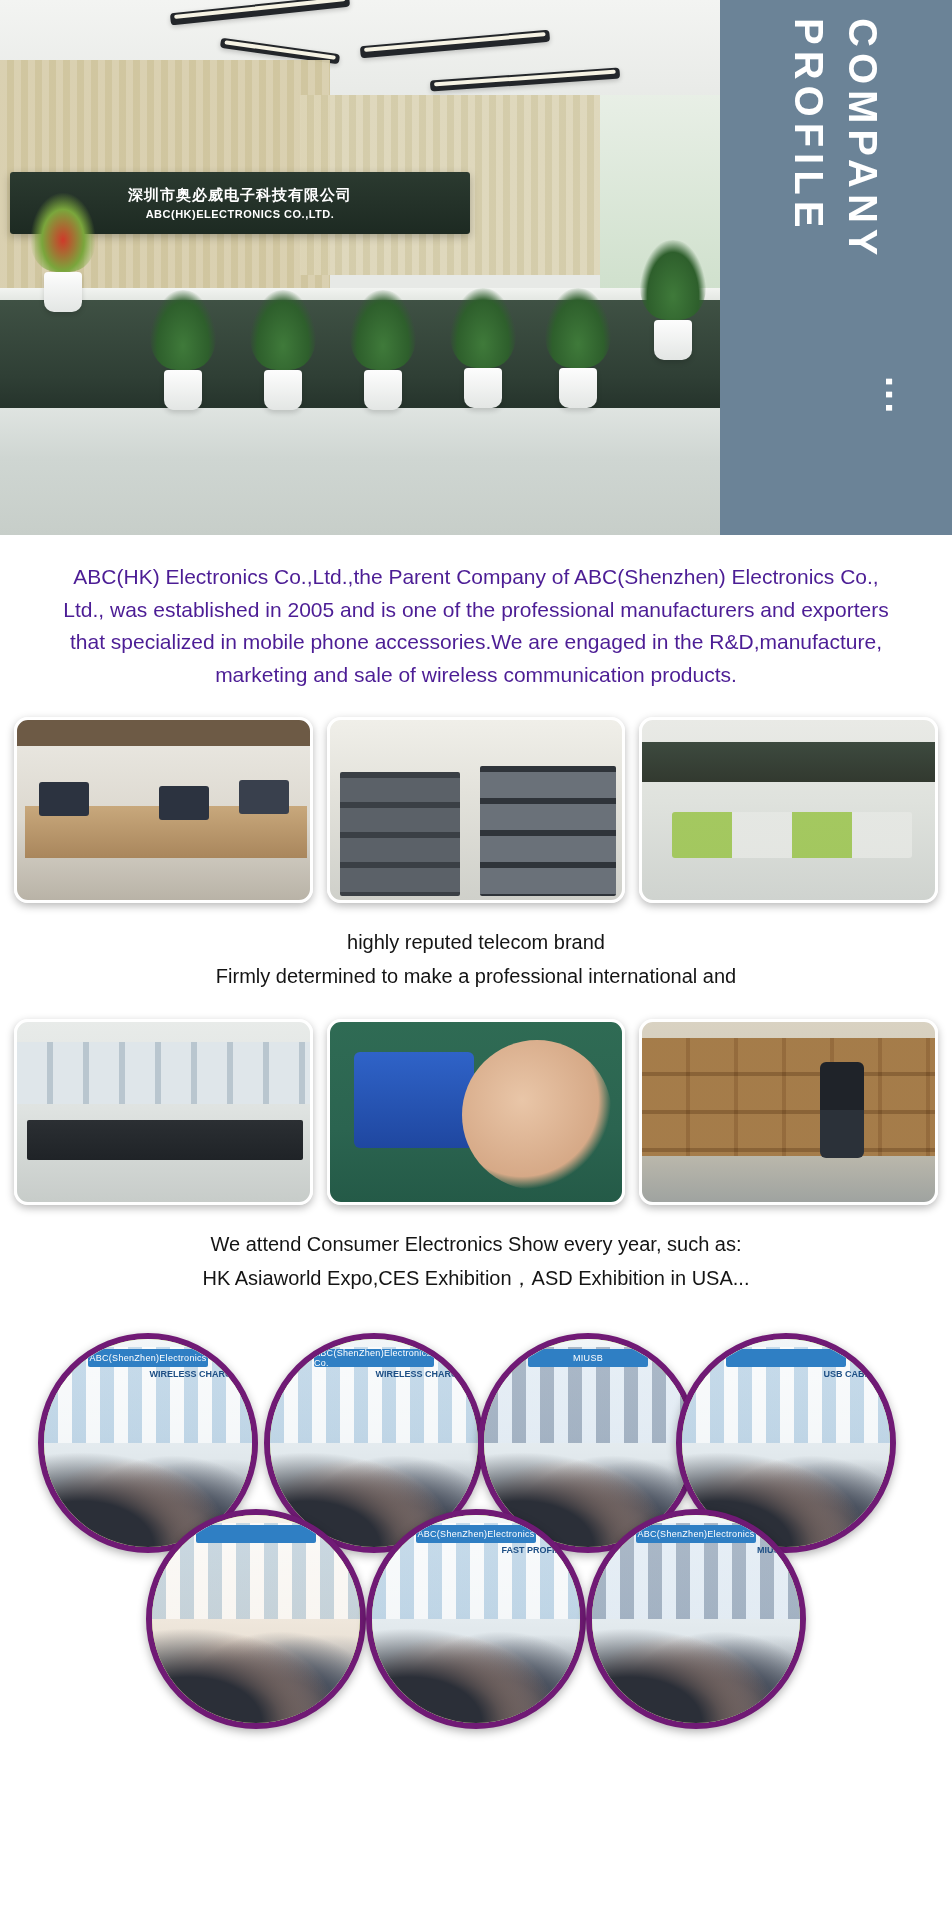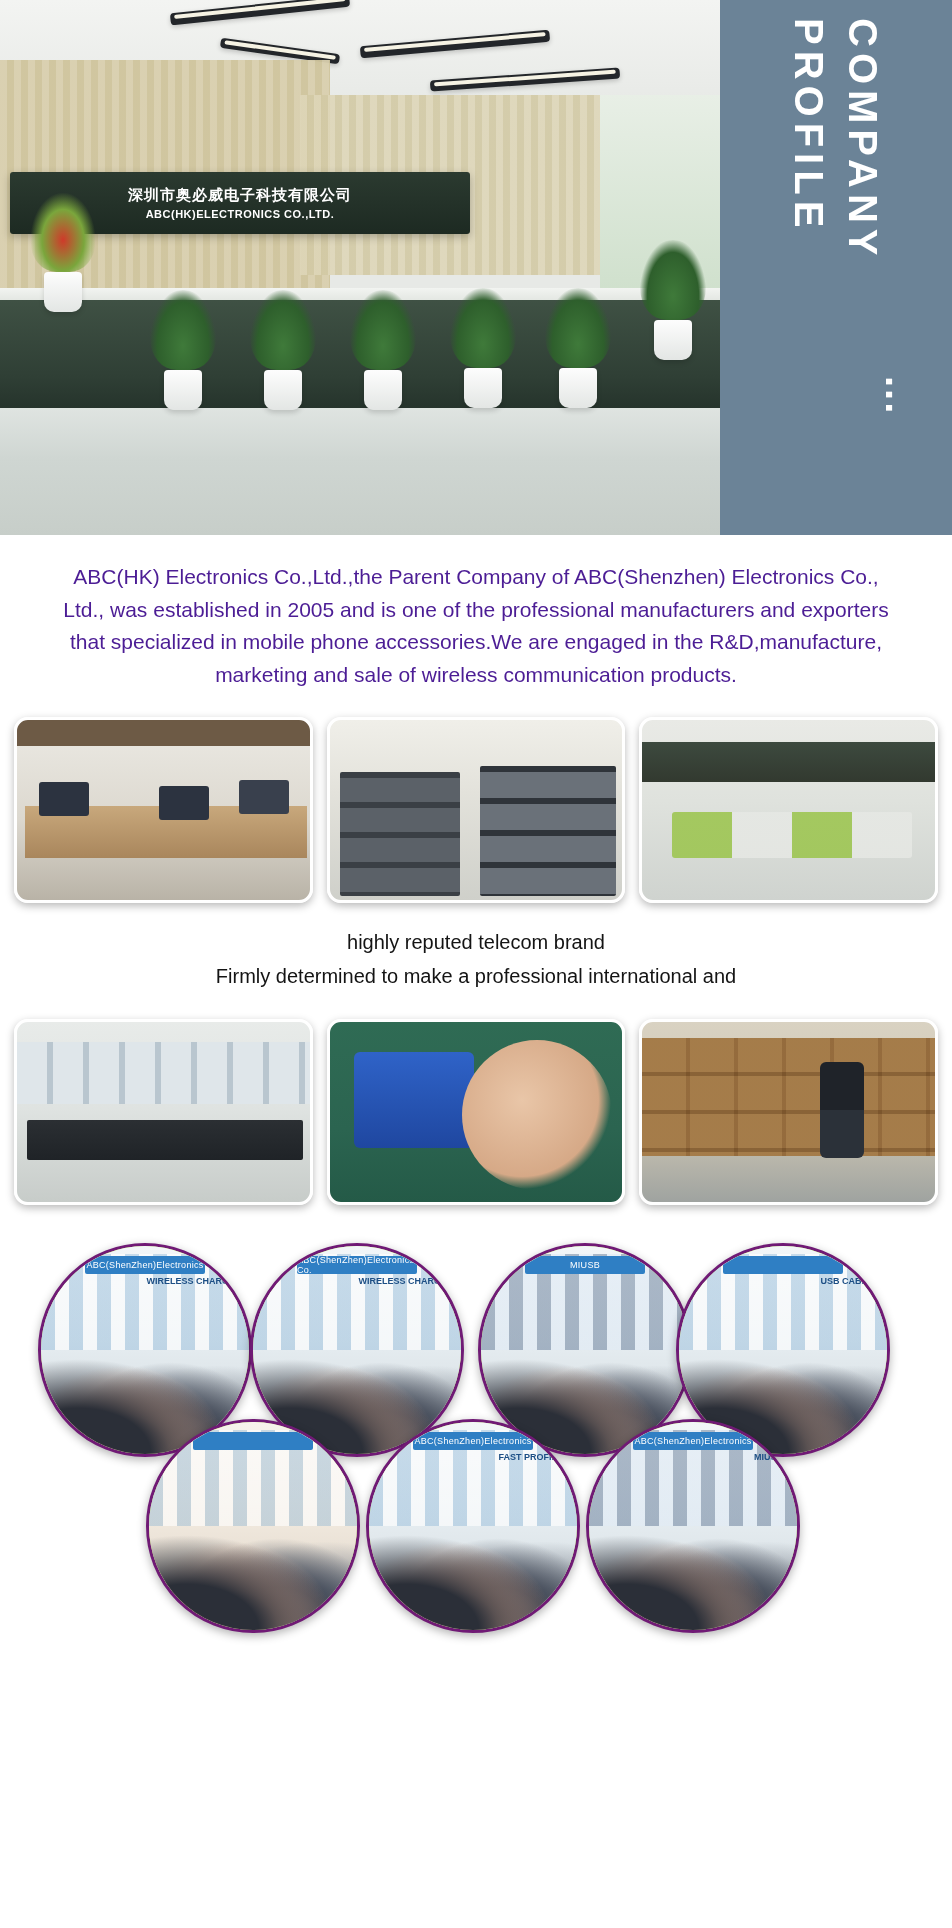--- a/index.html
+++ b/index.html
@@ -289,27 +289,27 @@
   
   .collage {
     position: relative;
     margin: 26px auto 0 auto;
     width: 920px;
     height: 400px;
   }
   .circ {
     position: absolute;
     border-radius: 50%;
-    border: 3px solid #701a75;
+    border: 6px solid #701a75;
     box-shadow: 0 3px 10px rgba(0,0,0,.3);
     overflow: hidden;
     background: #bef264;
   }
   .c1 { left: 22px;  top: 12px;  width: 208px; height: 208px; }
-  .c2 { left: 234px; top: 12px;  width: 208px; height: 208px; }
+  .c2 { left: 248px; top: 12px;  width: 208px; height: 208px; }
   .c3 { left: 462px; top: 12px;  width: 208px; height: 208px; }
   .c4 { left: 660px; top: 12px;  width: 208px; height: 208px; }
   .c5 { left: 130px; top: 188px; width: 208px; height: 208px; }
   .c6 { left: 350px; top: 188px; width: 208px; height: 208px; }
   .c7 { left: 570px; top: 188px; width: 208px; height: 208px; }
 
   .booth {
     position: absolute; inset: 0;
     background: linear-gradient(180deg, #f2f6f8 0%, #e6edf1 45%, #cfd7db 100%);
   }
@@ -421,20 +421,24 @@
     <div>highly reputed telecom brand</div>
     <div>Firmly determined to make a professional international and</div>
   </div>
 
   <div class="row">
     <div class="ph p-line"></div>
     <div class="ph p-hand"></div>
     <div class="ph p-ware"></div>
   </div>
 
+  <div class="caption">
+    <div>We attend Consumer Electronics Show every year, such as:</div>
+    <div>HK Asiaworld Expo,CES Exhibition，ASD Exhibition in USA...</div>
+  </div>
 
   <div class="collage">
 
     <div class="circ c1">
       <div class="booth">
         <div class="wall"></div>
         <div class="banner">ABC(ShenZhen)Electronics</div>
         <div class="tag">WIRELESS CHARGE</div>
         <div class="people"></div>
       </div>

